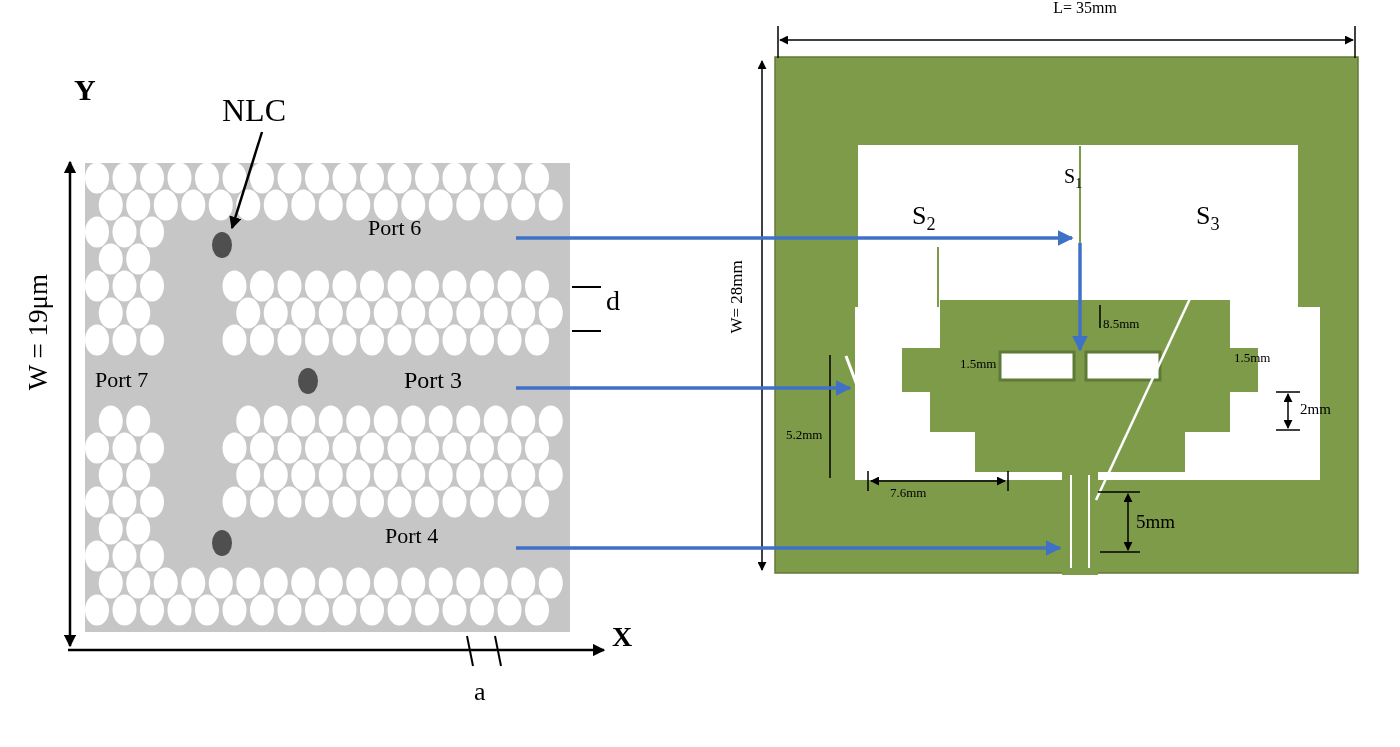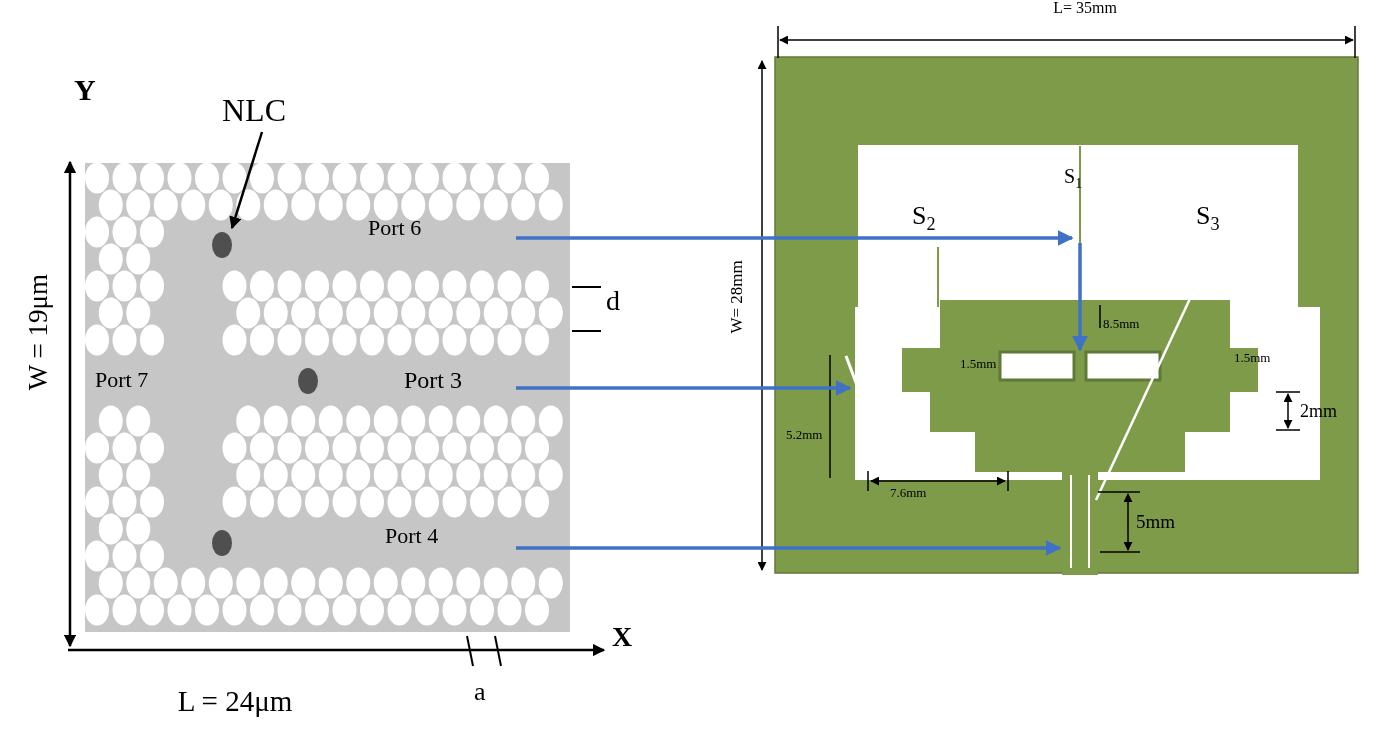--- a/index.html
+++ b/index.html
@@ -295,35 +295,34 @@
       <line x1="1080" y1="243" x2="1080" y2="350" marker-end="url(#arrBlue)"></line>
       <line x1="516" y1="388" x2="850" y2="388" marker-end="url(#arrBlue)"></line>
       <line x1="516" y1="548" x2="1060" y2="548" marker-end="url(#arrBlue)"></line>
     </g>
   </svg>
 
   <div class="lbl bold" style="left:74px;top:74px;font-size:30px">Y</div>
   <div class="lbl bold" style="left:612px;top:622px;font-size:28px">X</div>
   <div class="lbl" style="left:222px;top:94px;font-size:32px">NLC</div>
   <div class="lbl ctr rot" style="left:-62px;top:318px;width:200px;font-size:27px">W = 19μm</div>
-  <div class="lbl ctr" style="left:135px;top:686px;width:200px;font-size:29px">L = 24μm</div>
   <div class="lbl" style="left:474px;top:678px;font-size:26px">a</div>
   <div class="lbl" style="left:606px;top:286px;font-size:28px">d</div>
   <div class="lbl" style="left:95px;top:368px;font-size:22px">Port 7</div>
   <div class="lbl" style="left:368px;top:216px;font-size:22px">Port 6</div>
   <div class="lbl" style="left:404px;top:368px;font-size:24px">Port 3</div>
   <div class="lbl" style="left:385px;top:524px;font-size:22px">Port 4</div>
 
   <div class="lbl ctr" style="left:985px;top:0;width:200px;font-size:16px">L= 35mm</div>
   <div class="lbl ctr rot" style="left:637px;top:288px;width:200px;font-size:17px">W= 28mm</div>
 
   <div class="lbl" style="left:912px;top:202px;font-size:26px"><span>S</span><sub>2</sub></div>
   <div class="lbl" style="left:1064px;top:166px;font-size:20px"><span>S</span><sub>1</sub></div>
   <div class="lbl" style="left:1196px;top:202px;font-size:26px"><span>S</span><sub>3</sub></div>
 
   <div class="lbl" style="left:1103px;top:317px;font-size:13px">8.5mm</div>
   <div class="lbl" style="left:960px;top:357px;font-size:13px">1.5mm</div>
   <div class="lbl" style="left:1234px;top:351px;font-size:13px">1.5mm</div>
-  <div class="lbl" style="left:1300px;top:402px;font-size:18px">2mm</div>
+  <div class="lbl" style="left:1300px;top:402px;font-size:15px">2mm</div>
   <div class="lbl" style="left:786px;top:428px;font-size:13px">5.2mm</div>
   <div class="lbl" style="left:890px;top:486px;font-size:13px">7.6mm</div>
   <div class="lbl" style="left:1136px;top:512px;font-size:19px">5mm</div>
 </div>
 
 </body></html>

